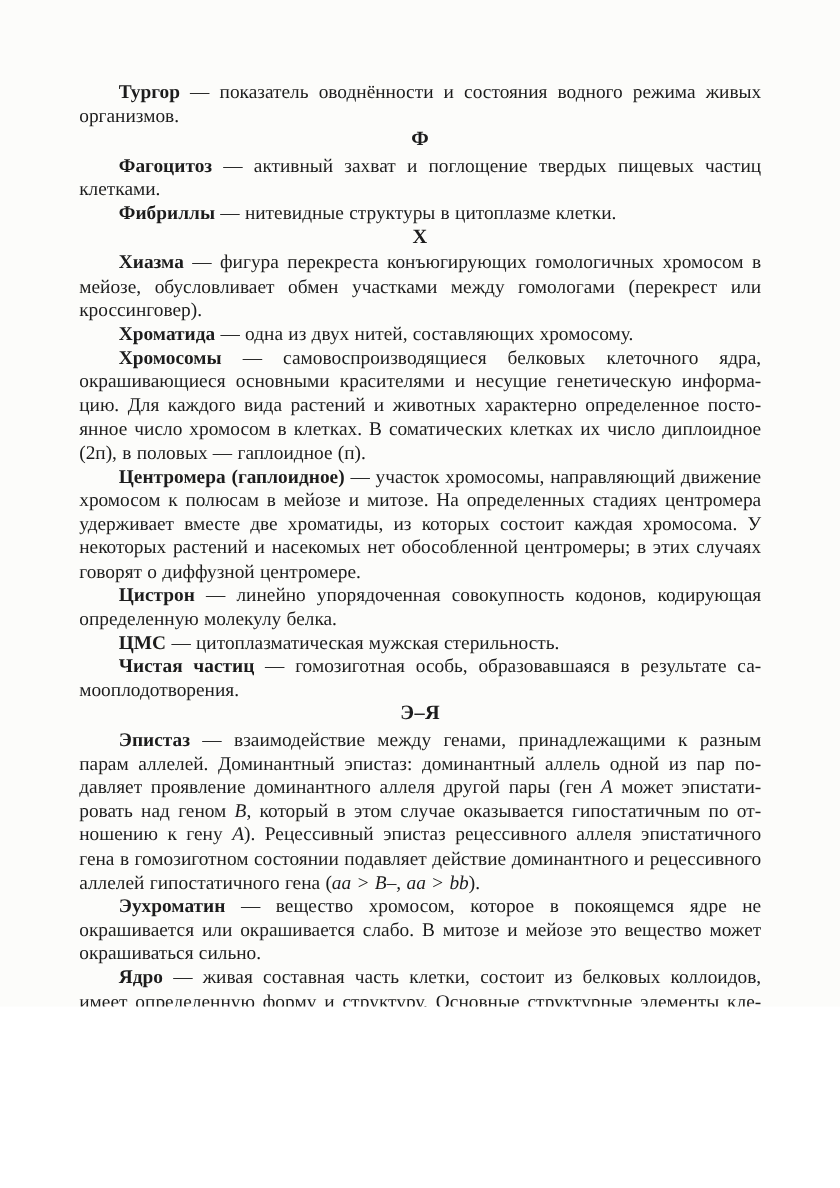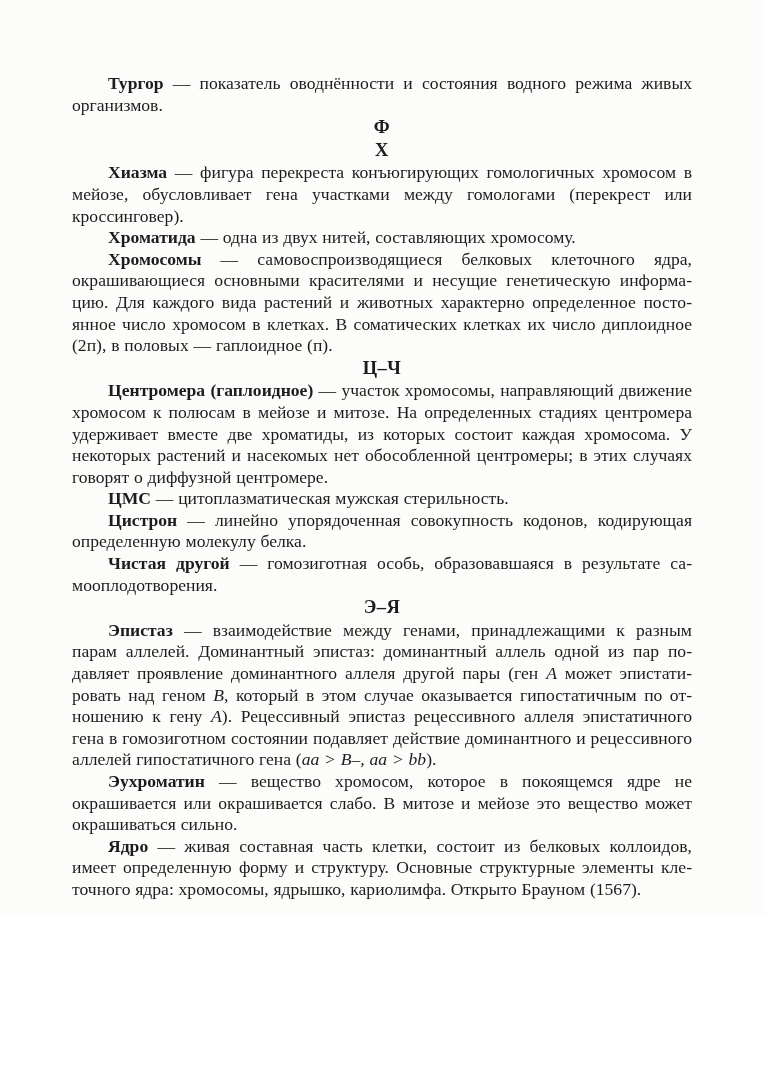--- a/index.html
+++ b/index.html
@@ -48,40 +48,41 @@
 </head>
 <body>
 
 <div class="page">
   <div class="content">
 
     <p class="entry"><b class="term">Тургор</b><span> — показатель оводнённости и состояния водного режима живых организмов.</span></p>
 
     <h2 class="section-heading">Ф</h2>
 
+    <p class="entry"><b class="term">Фагоцитоз</b><span> — активный захват и поглощение твердых пищевых частиц клетками.</span></p>
 
+    <p class="entry"><b class="term">Фибриллы</b><span> — нитевидные структуры в цитоплазме клетки.</span></p>
 
 
     <h2 class="section-heading">Х</h2>
 
-    <p class="entry"><b class="term">Хиазма</b><span> — фигура перекреста конъюгирующих гомологичных хромосом в мейозе, обусловливает гена участками между гомологами (перекрест или кроссинговер).</span></p>
+    <p class="entry"><b class="term">Хиазма</b><span> — фигура перекреста конъюгирующих гомологичных хромосом в мейозе, обусловливает обмен участками между гомологами (перекрест или кроссинговер).</span></p>
 
     <p class="entry"><b class="term">Хроматида</b><span> — одна из двух нитей, составляющих хромосому.</span></p>
 
     <p class="entry"><b class="term">Хромосомы</b><span> — самовоспроизводящиеся белковых клеточного ядра, окрашивающиеся основными красителями и несущие генетическую информа­цию. Для каждого вида растений и животных характерно определенное посто­янное число хромосом в клетках. В соматических клетках их число диплоидное (2п), в половых — гаплоидное (п).</span></p>
 
-    <h2 class="section-heading">Ц–Ч</h2>
 
     <p class="entry"><b class="term">Центромера (гаплоидное)</b><span> — участок хромосомы, направляющий движе­ние хромосом к полюсам в мейозе и митозе. На определенных стадиях центро­мера удерживает вместе две хроматиды, из которых состоит каждая хромосома. У некоторых растений и насекомых нет обособленной центромеры; в этих слу­чаях говорят о диффузной центромере.</span></p>
 
+    <p class="entry"><b class="term">Цистрон</b><span> — линейно упорядоченная совокупность кодонов, кодирующая определенную молекулу белка.</span></p>
+
     <p class="entry"><b class="term">ЦМС</b><span> — цитоплазматическая мужская стерильность.</span></p>
 
-    <p class="entry"><b class="term">Цистрон</b><span> — линейно упорядоченная совокупность кодонов, кодирующая определенную молекулу белка.</span></p>
-
-    <p class="entry"><b class="term">Чистая другой</b><span> — гомозиготная особь, образовавшаяся в результате са­мооплодотворения.</span></p>
+    <p class="entry"><b class="term">Чистая частиц</b><span> — гомозиготная особь, образовавшаяся в результате са­мооплодотворения.</span></p>
 
     <h2 class="section-heading">Э–Я</h2>
 
     <p class="entry"><b class="term">Эпистаз</b><span> — взаимодействие между генами, принадлежащими к разным парам аллелей. Доминантный эпистаз: доминантный аллель одной из пар по­давляет проявление доминантного аллеля другой пары (ген </span><i>A</i><span> может эпистати­ровать над геном </span><i>B</i><span>, который в этом случае оказывается гипостатичным по от­ношению к гену </span><i>A</i><span>). Рецессивный эпистаз рецессивного аллеля эпистатичного гена в гомозиготном состоянии подавляет действие доминантного и рецессив­ного аллелей гипостатичного гена (</span><i>aa &gt; B–, aa &gt; bb</i><span>).</span></p>
 
     <p class="entry"><b class="term">Эухроматин</b><span> — вещество хромосом, которое в покоящемся ядре не окрашивается или окрашивается слабо. В митозе и мейозе это вещество может окрашиваться сильно.</span></p>
 
     <p class="entry"><b class="term">Ядро</b><span> — живая составная часть клетки, состоит из белковых коллоидов, имеет определенную форму и структуру. Основные структурные элементы кле­точного ядра: хромосомы, ядрышко, кариолимфа. Открыто Брауном (1567).</span></p>
 
     <div class="page-number">19</div>

